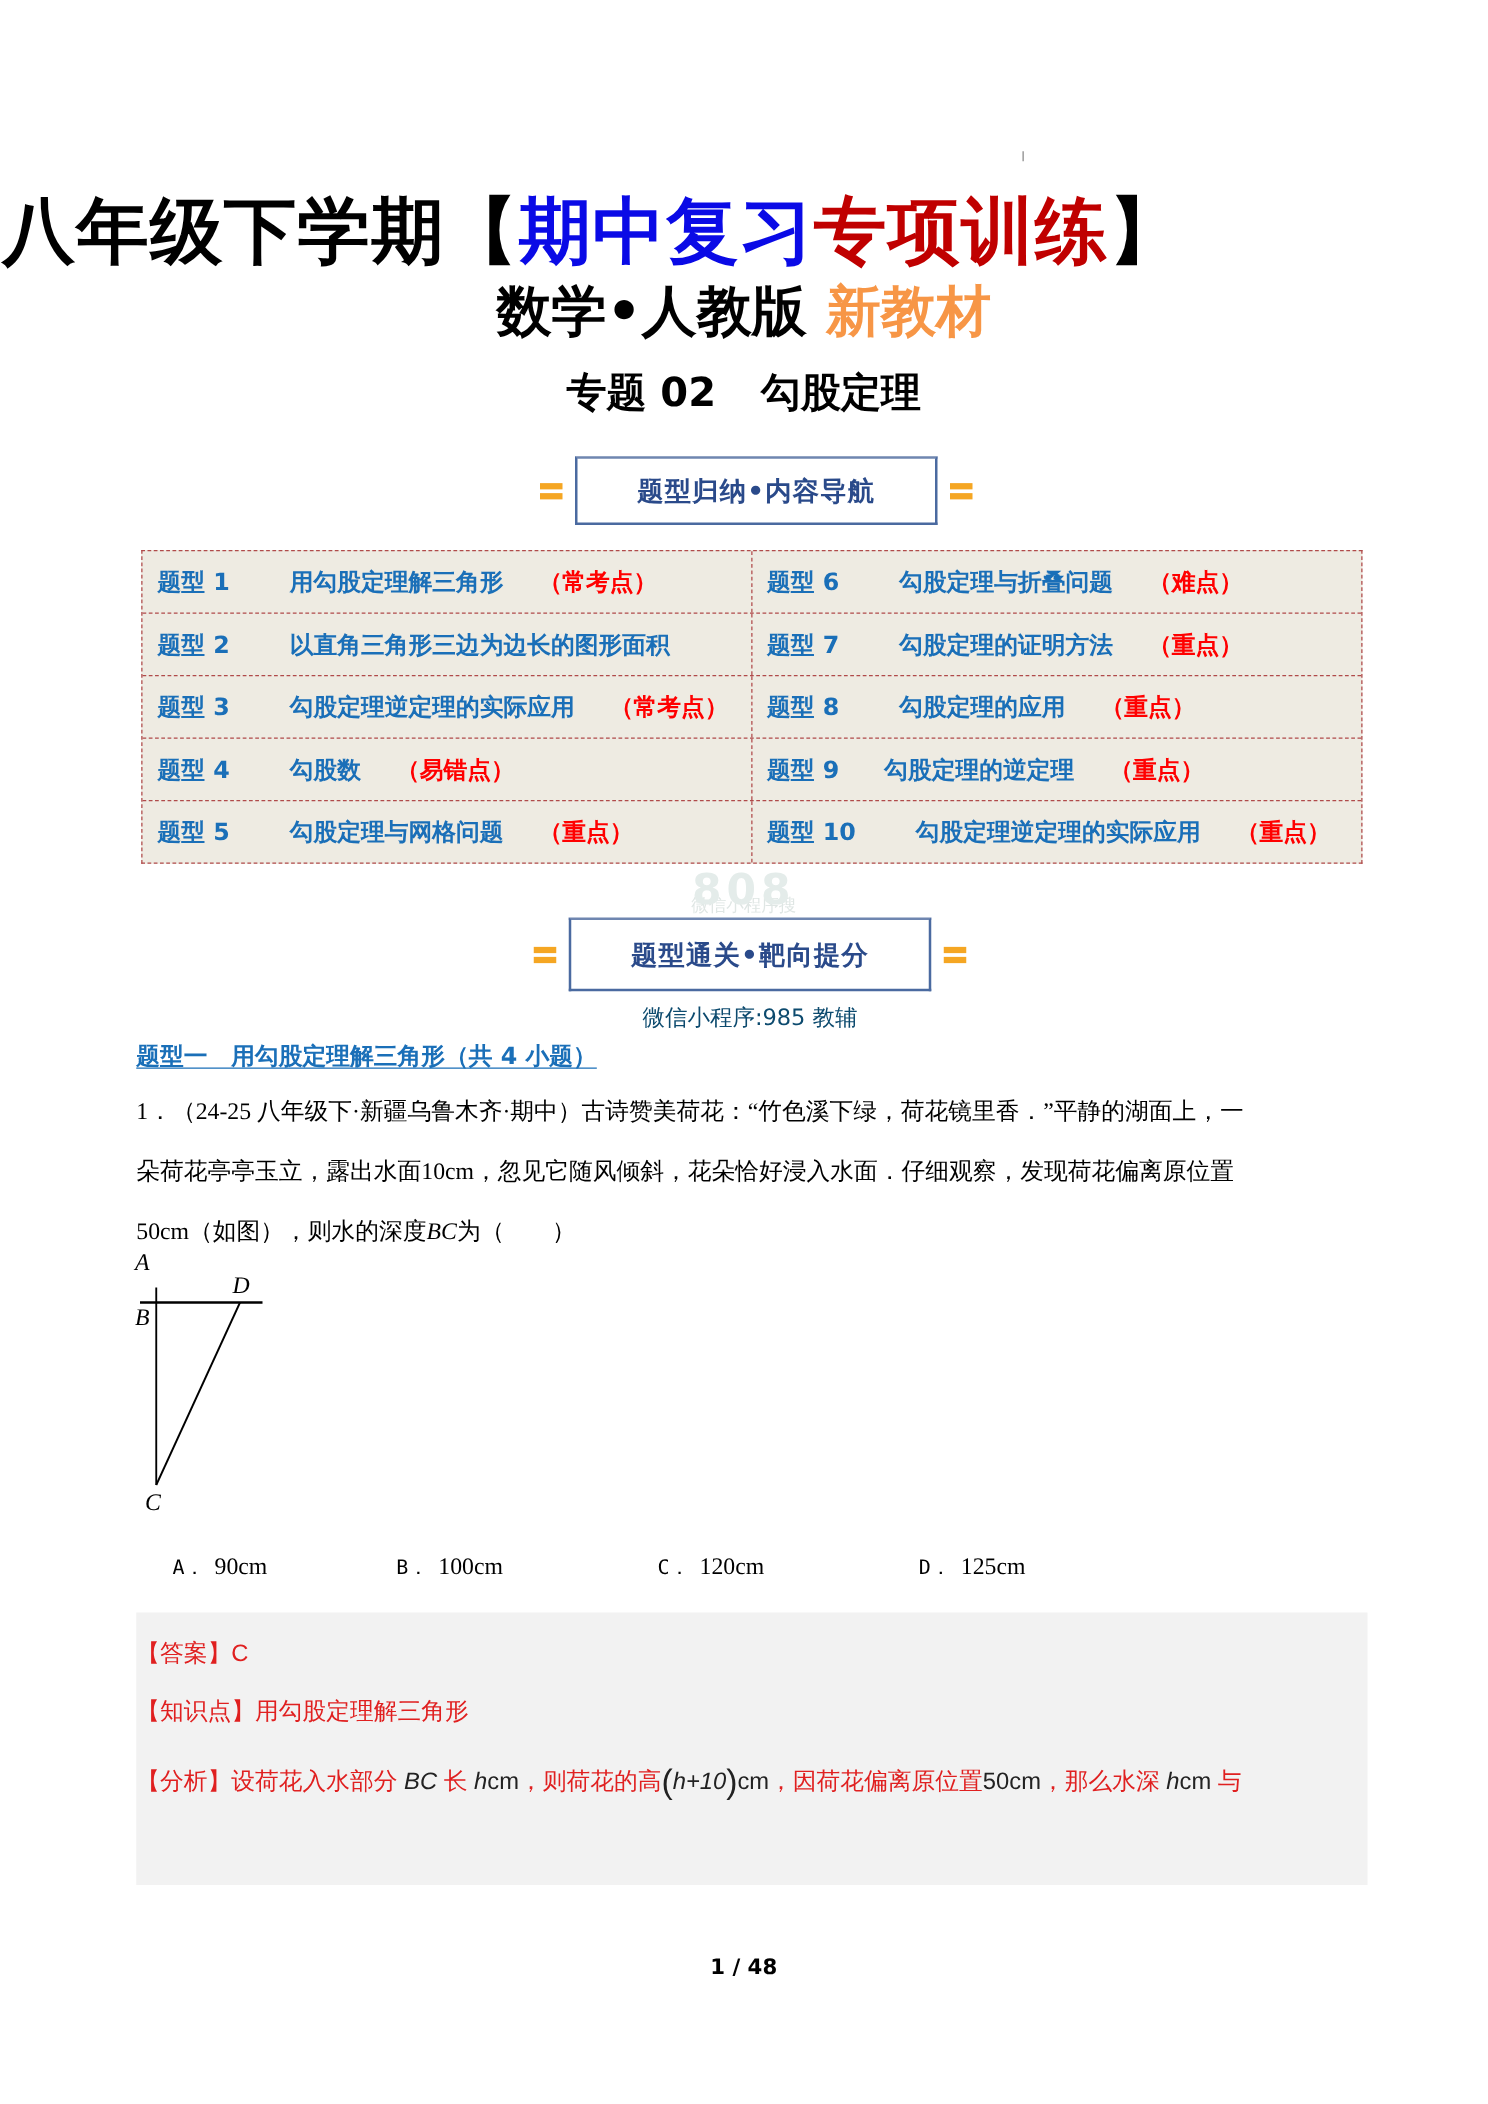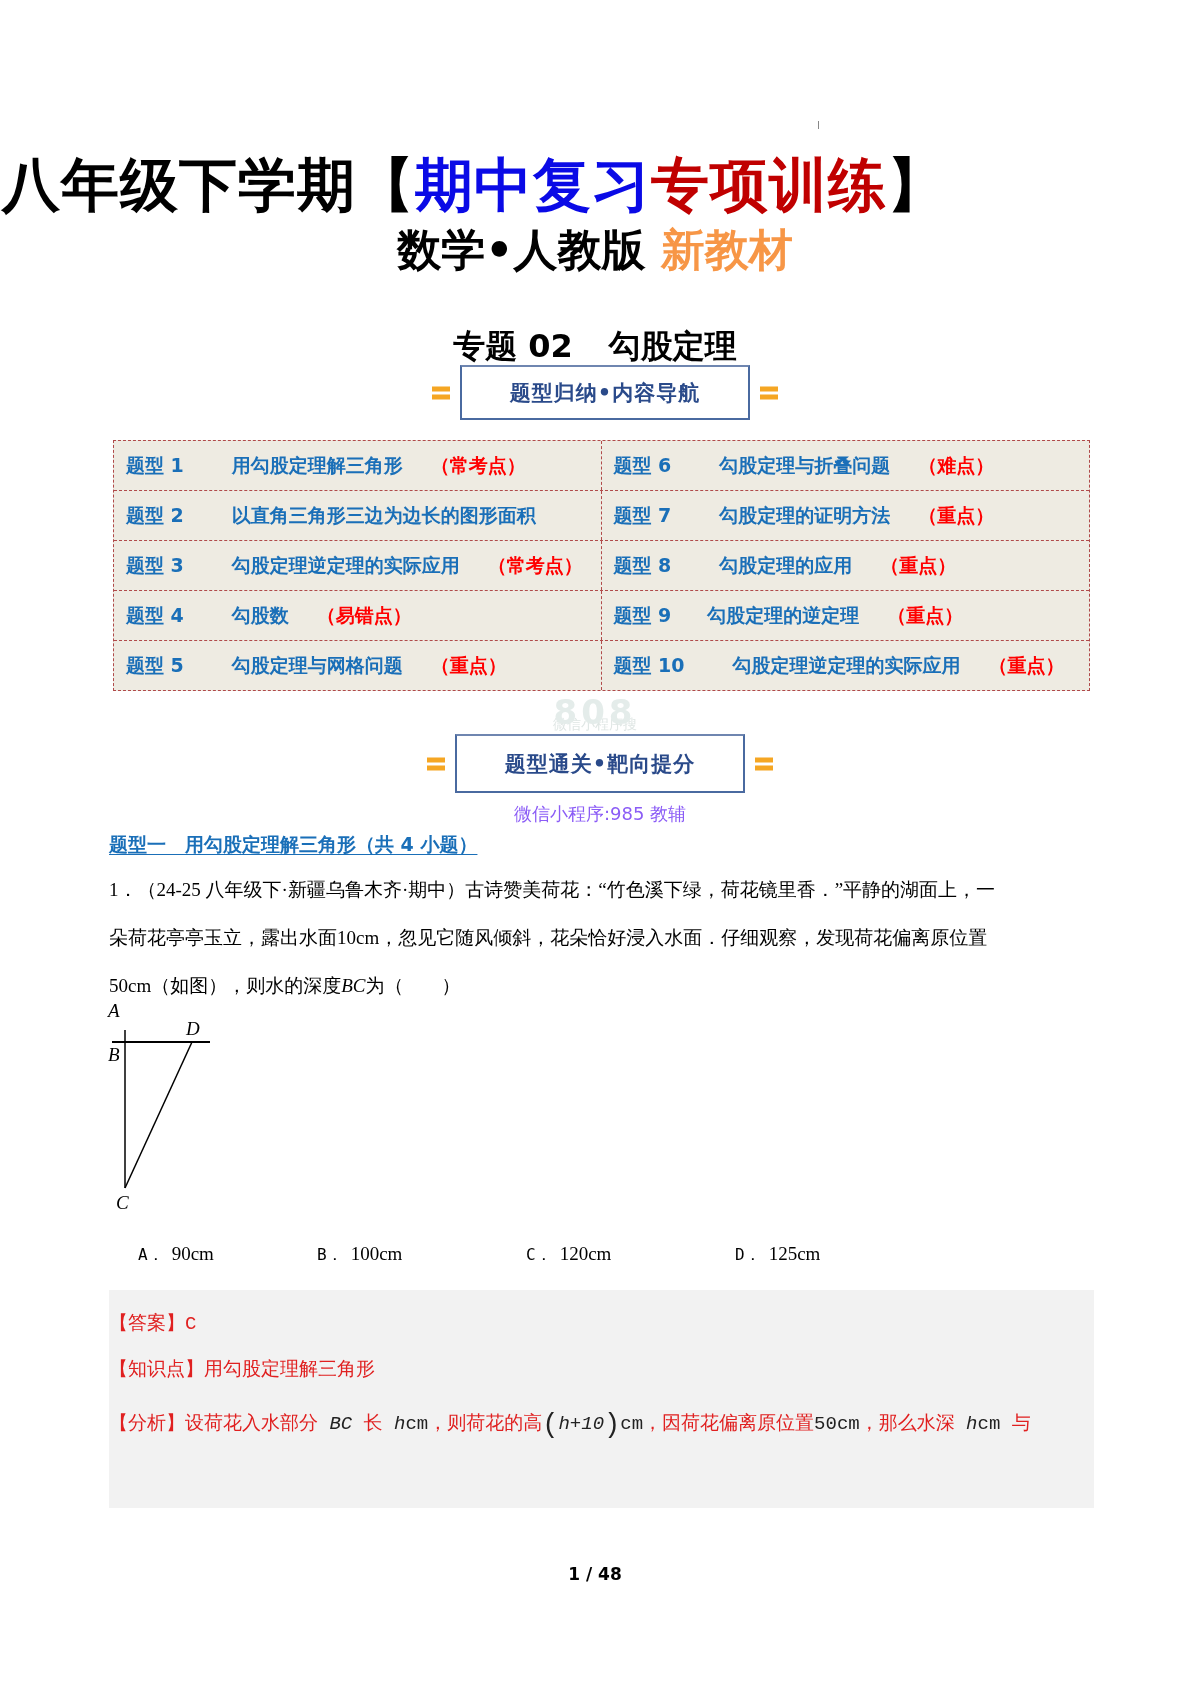--- a/index.html
+++ b/index.html
@@ -11,21 +11,21 @@
   .main-title { left:0; width:948px; top:150px; text-align:center;
                 font-size:58px; font-weight:bold; letter-spacing:1px; line-height:70px; }
   .c-black { color:#000; }
   .c-blue { color:#0a0ae6; }
   .c-darkred { color:#c00000; }
   .c-orange { color:#f79646; }
 
   .subtitle { left:0; width:1190px; top:222px; text-align:center;
               font-size:44px; font-weight:bold; line-height:56px; }
   .topic { left:0; width:1190px; top:292px; text-align:center;
-           font-size:32px; line-height:44px; font-weight:bold;margin-top:32px; }
+           font-size:32px; line-height:44px; font-weight:bold; }
   .topic .gap { display:inline-block; width:36px; }
 
   .navbox { border:2px solid #4a6aa0; border-top-color:#6f86b0; background:#fff;
             box-sizing:border-box; display:flex; align-items:center; justify-content:center;
             font-size:21px; font-weight:bold; color:#2a4a8a; letter-spacing:1px; }
   .navbox .bars { position:absolute; top:50%; transform:translateY(-50%); width:18px; }
   .navbox .bars i { display:block; height:5px; background:#f5a623; margin:3px 0; }
   .nav1 { left:460px; top:365px; width:290px; height:55px; }
   .nav2 { left:455px; top:734px; width:290px; height:59px; }
 
@@ -35,39 +35,39 @@
   .toc-row:last-child { border-bottom:none; }
   .toc-cell { width:50%; box-sizing:border-box; padding-left:12px; display:flex;
               align-items:center; font-size:19px; font-weight:bold; color:#1a6fb8; white-space:nowrap;gap:28px; }
   .toc-cell:first-child { border-right:1px dashed #b04a4a; }
   .toc-cell .num { margin-right:20px; }
   .toc-cell .tag { color:#ff0000; }
 
   .watermark { color:#dfe6e4; text-align:center; }
   .wm1 { left:520px; top:680px; width:150px; font-size:14px;margin-top:36px; }
   .wm2 { left:525px; top:692px; width:140px; font-size:34px; font-weight:bold; color:#e4ecea; letter-spacing:4px; }
-  .wm3 { left:490px; top:802px; width:220px; font-size:18px; color:#8b5cf6; }
+  .wm3 { left:490px; top:802px; width:220px; font-size:18px; color:#0c4a6e; }
 
   .section-heading { left:109px; top:832px; font-size:19px; font-weight:bold; color:#1a6fb8;
                      text-decoration:underline; text-underline-offset:3px; white-space:nowrap; }
 
   .qtext { left:109px; width:985px; font-family:"Liberation Serif", "DejaVu Serif", serif;
            font-size:19px; line-height:24px; white-space:nowrap; }
   .q1 { top:878px; } .q2 { top:926px; } .q3 { top:974px; }
   .it { font-style:italic; }
 
   .figure { left:100px; top:1000px; width:120px; height:220px; }
   .fig-label { position:absolute; font-family:"Liberation Serif", serif; font-style:italic; font-size:19px; }
 
   .options { top:1243px; font-family:"Liberation Serif", serif; font-size:19px; }
   .opt { position:absolute; white-space:nowrap; }
   .opt .k { font-family:"DejaVu Sans Mono", monospace; font-size:16px; margin-right:8px; }
 
   .answer-box { left:109px; top:1290px; width:985px; height:218px; background:#f2f2f2; }
-  .ans-line { position:absolute; left:0; color:#e02020; font-family:Liberation Mono, monospace;
+  .ans-line { position:absolute; left:0; color:#e02020; font-family:Liberation Sans, sans-serif;
               font-size:19px; white-space:nowrap; }
   .ans-line .blk { color:#222; }
   .ans-line .math { color:#222; font-style:italic; }
   .paren { font-size:27px; vertical-align:-3px; color:#222; font-style:normal; }
 
   .page-number { left:0; width:1190px; top:1564px; text-align:center; font-size:17px; font-weight:bold; }
 </style>
 </head>
 <body>
 

